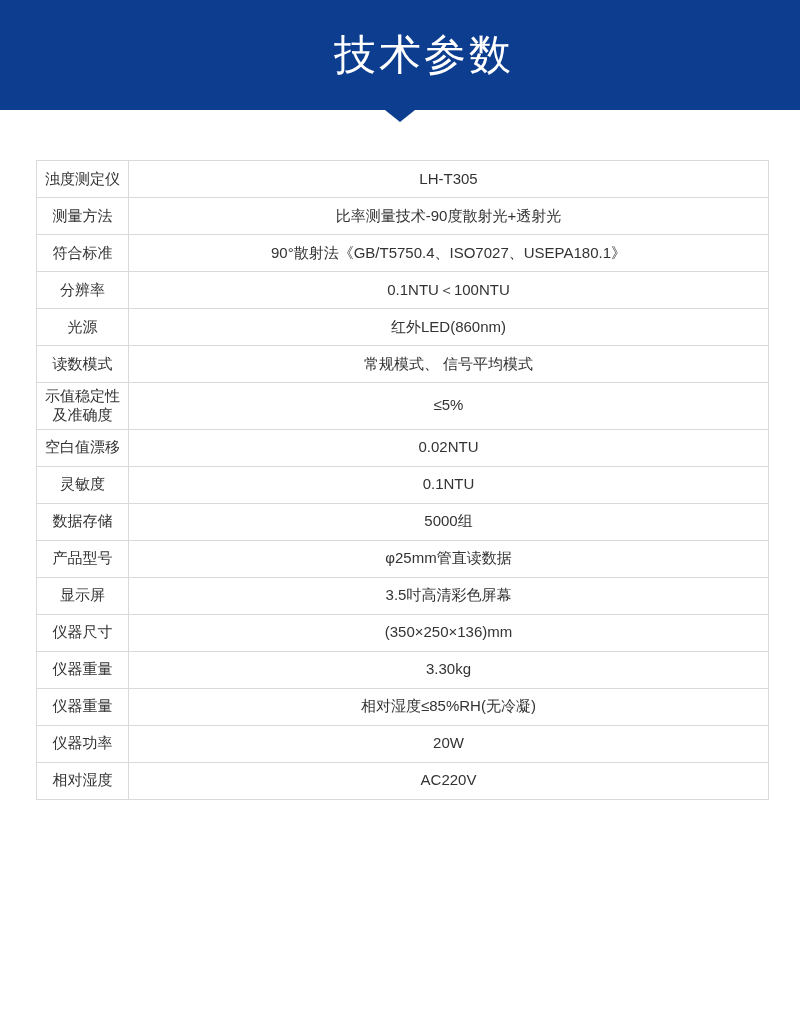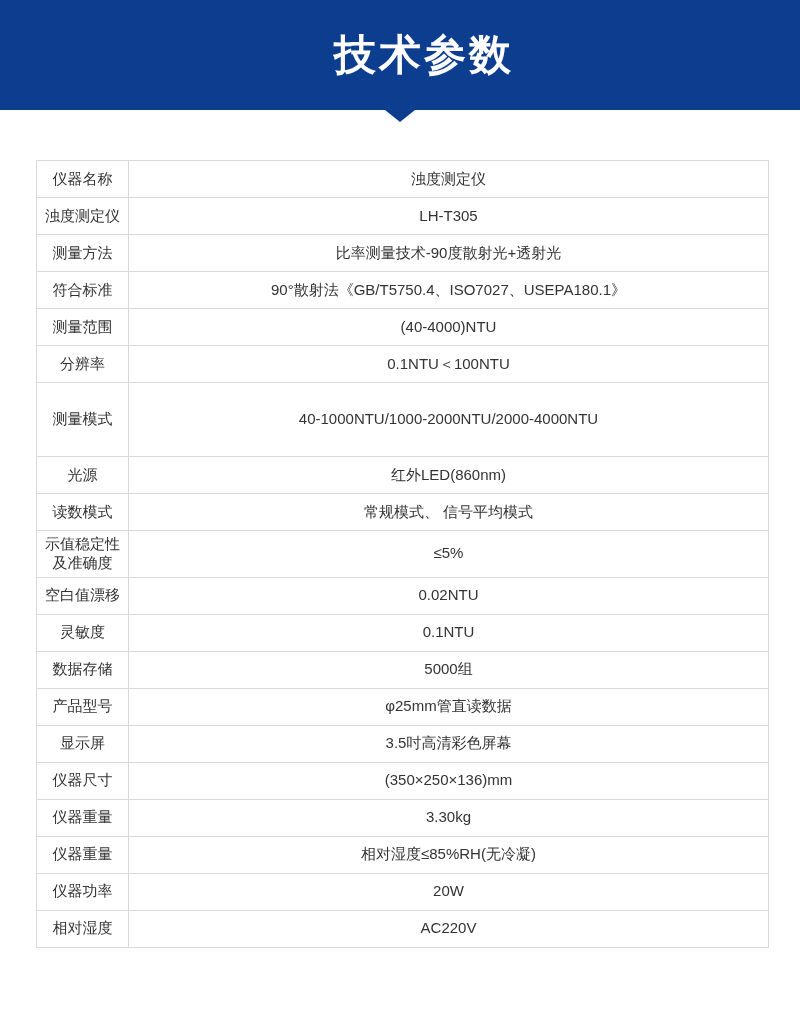--- a/index.html
+++ b/index.html
@@ -19,21 +19,21 @@
     width: 800px;
     height: 110px;
     background: var(--banner-blue);
     display: flex;
     align-items: center;
     justify-content: center;
   }
   .banner-title {
     color: #ffffff;
     font-size: 42px;
-    font-weight: bold;
+    font-weight: normal;
     letter-spacing: 3px;
     margin-left: 48px;
   }
   .banner-notch {
     width: 0;
     height: 0;
     margin: 0 auto;
     border-left: 15px solid transparent;
     border-right: 15px solid transparent;
     border-top: 12px solid var(--banner-blue);
@@ -72,46 +72,34 @@
 <div>
   <div class="banner">
     <div class="banner-title">技术参数</div>
   </div>
   <div class="banner-notch"></div>
 
   <div class="spec-table-wrap">
     <table class="spec-table">
       <tbody>
           <tr>
-            <td class="label-cell">仪器名称</td>
-            <td class="value-cell">浊度测定仪</td>
-          </tr>
-          <tr>
             <td class="label-cell">浊度测定仪</td>
             <td class="value-cell">LH-T305</td>
           </tr>
           <tr>
             <td class="label-cell">测量方法</td>
             <td class="value-cell">比率测量技术-90度散射光+透射光</td>
           </tr>
           <tr>
             <td class="label-cell">符合标准</td>
             <td class="value-cell">90°散射法《GB/T5750.4、ISO7027、USEPA180.1》</td>
           </tr>
           <tr>
-            <td class="label-cell">测量范围</td>
-            <td class="value-cell">(40-4000)NTU</td>
-          </tr>
-          <tr>
             <td class="label-cell">分辨率</td>
             <td class="value-cell">0.1NTU＜100NTU</td>
-          </tr>
-          <tr class="tall">
-            <td class="label-cell">测量模式</td>
-            <td class="value-cell">40-1000NTU/1000-2000NTU/2000-4000NTU</td>
           </tr>
           <tr>
             <td class="label-cell">光源</td>
             <td class="value-cell">红外LED(860nm)</td>
           </tr>
           <tr>
             <td class="label-cell">读数模式</td>
             <td class="value-cell">常规模式、 信号平均模式</td>
           </tr>
           <tr class="twoline">

